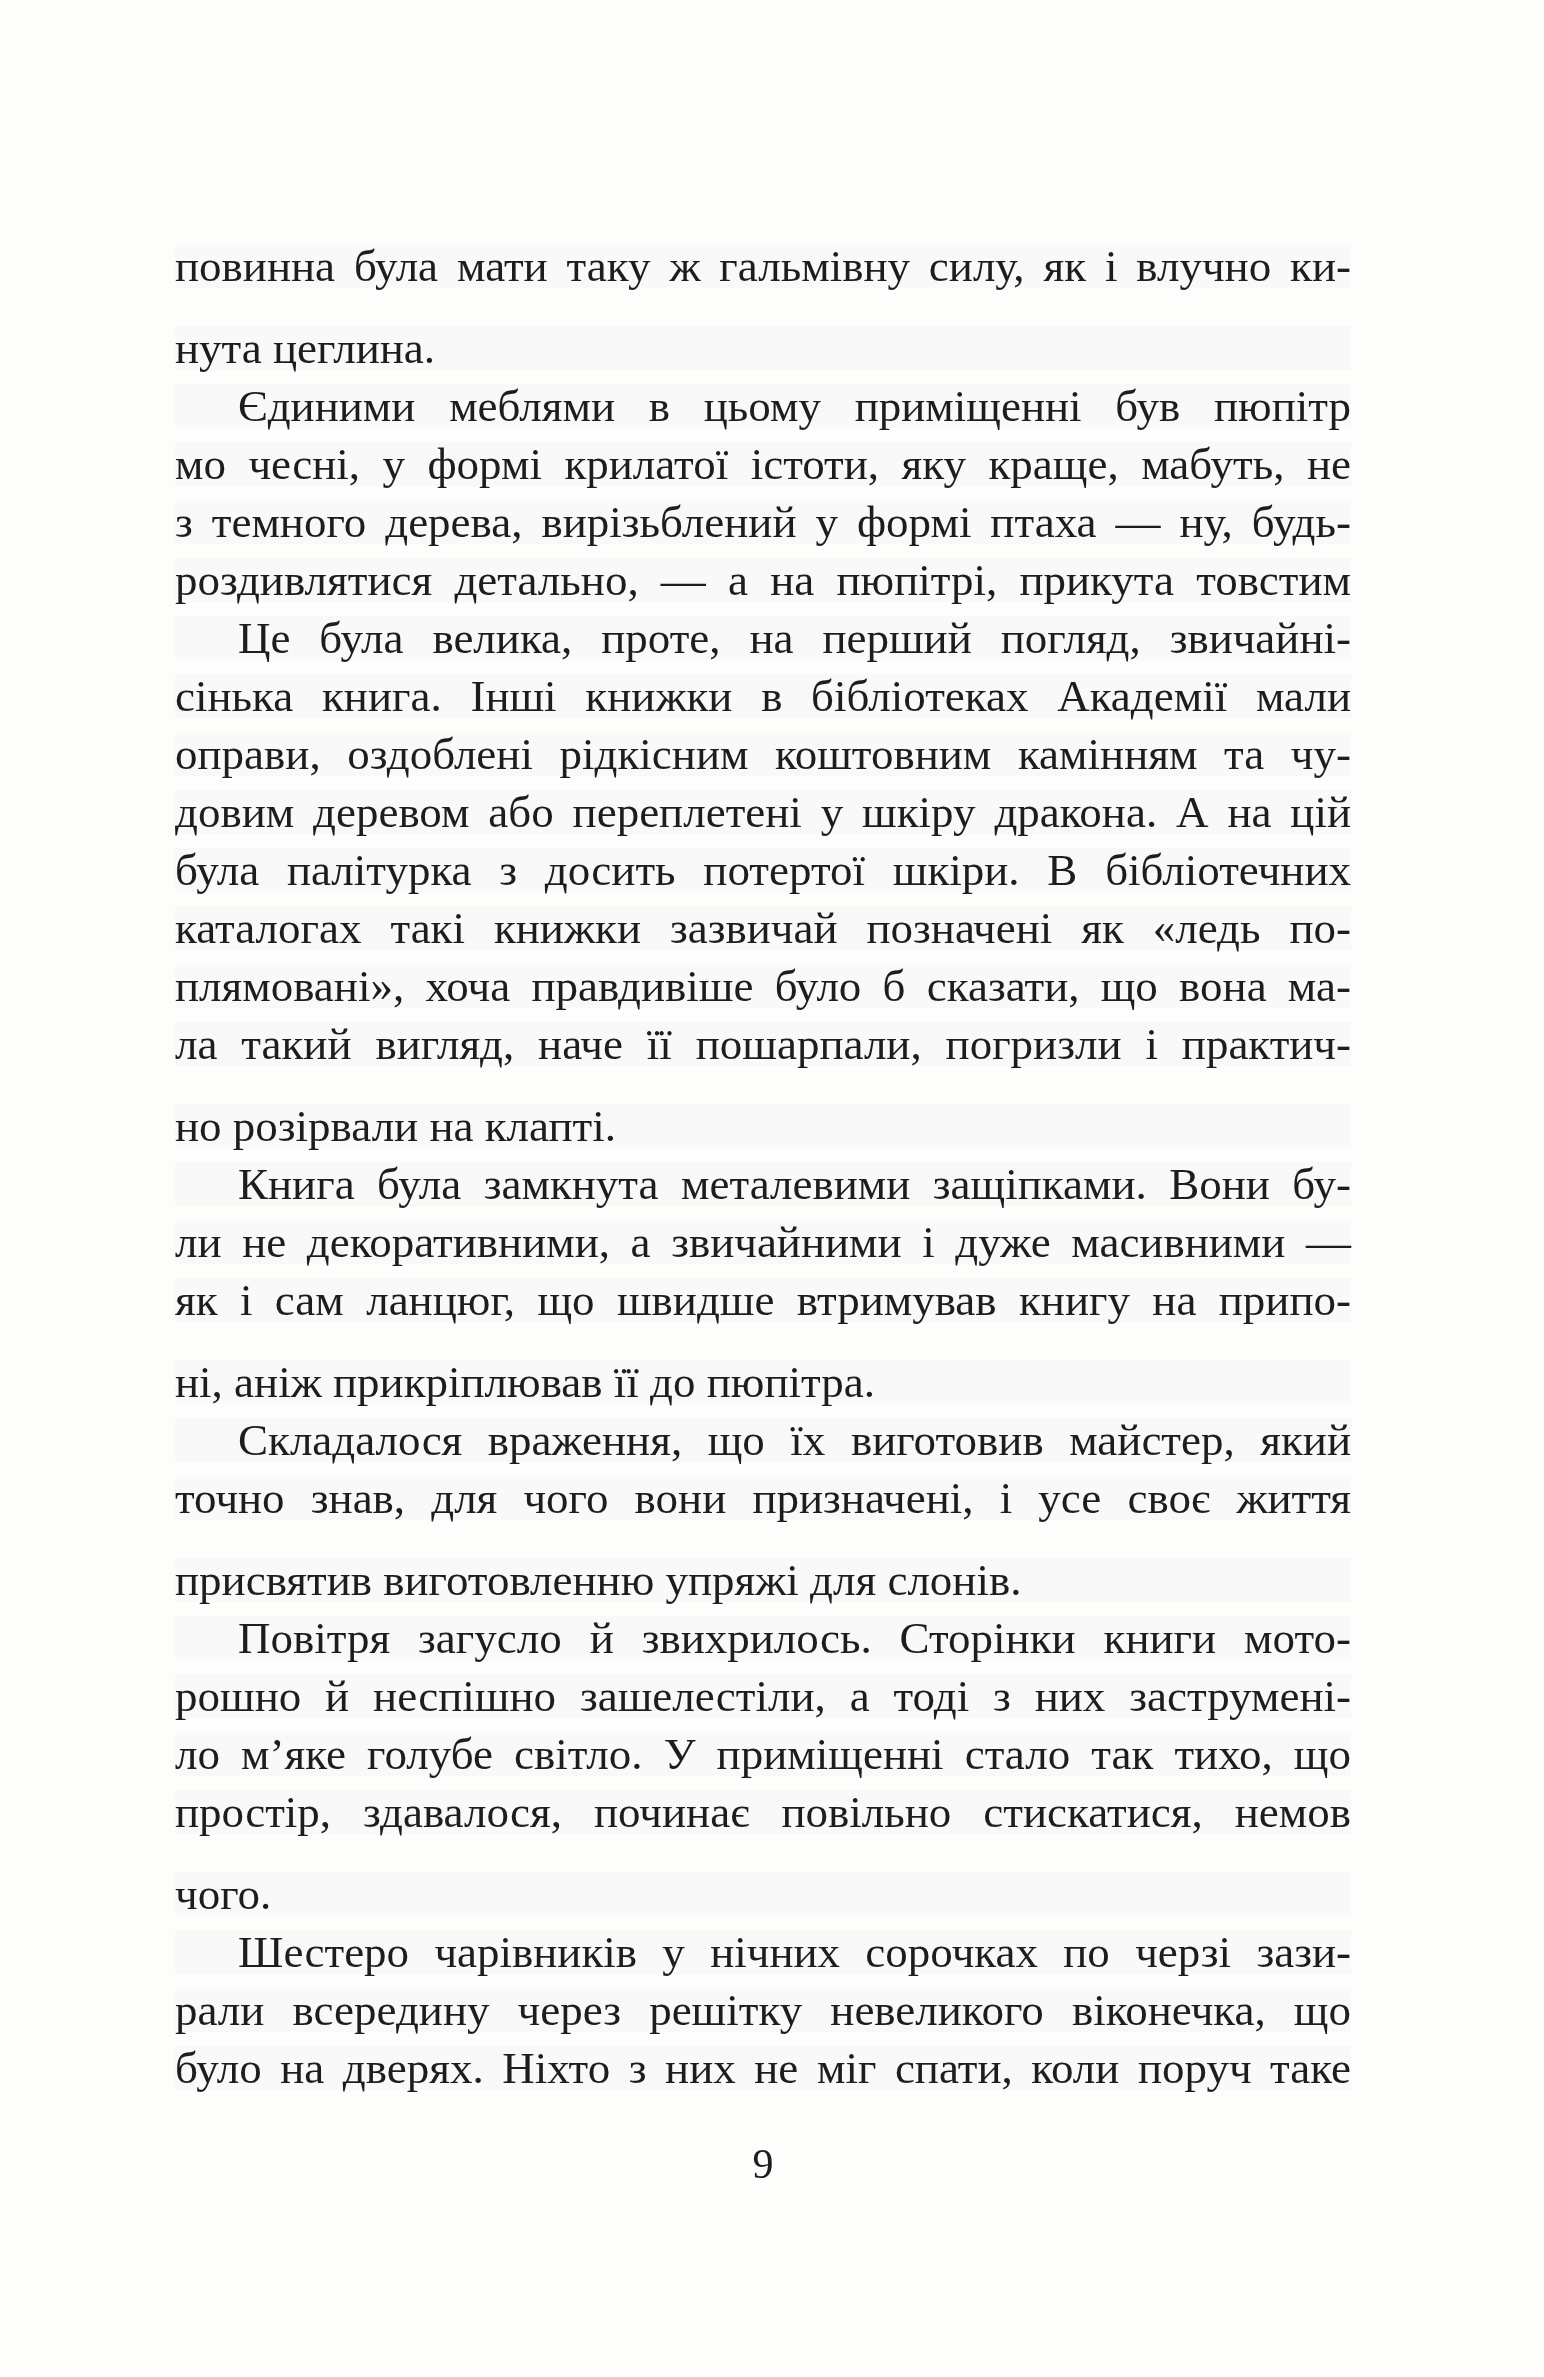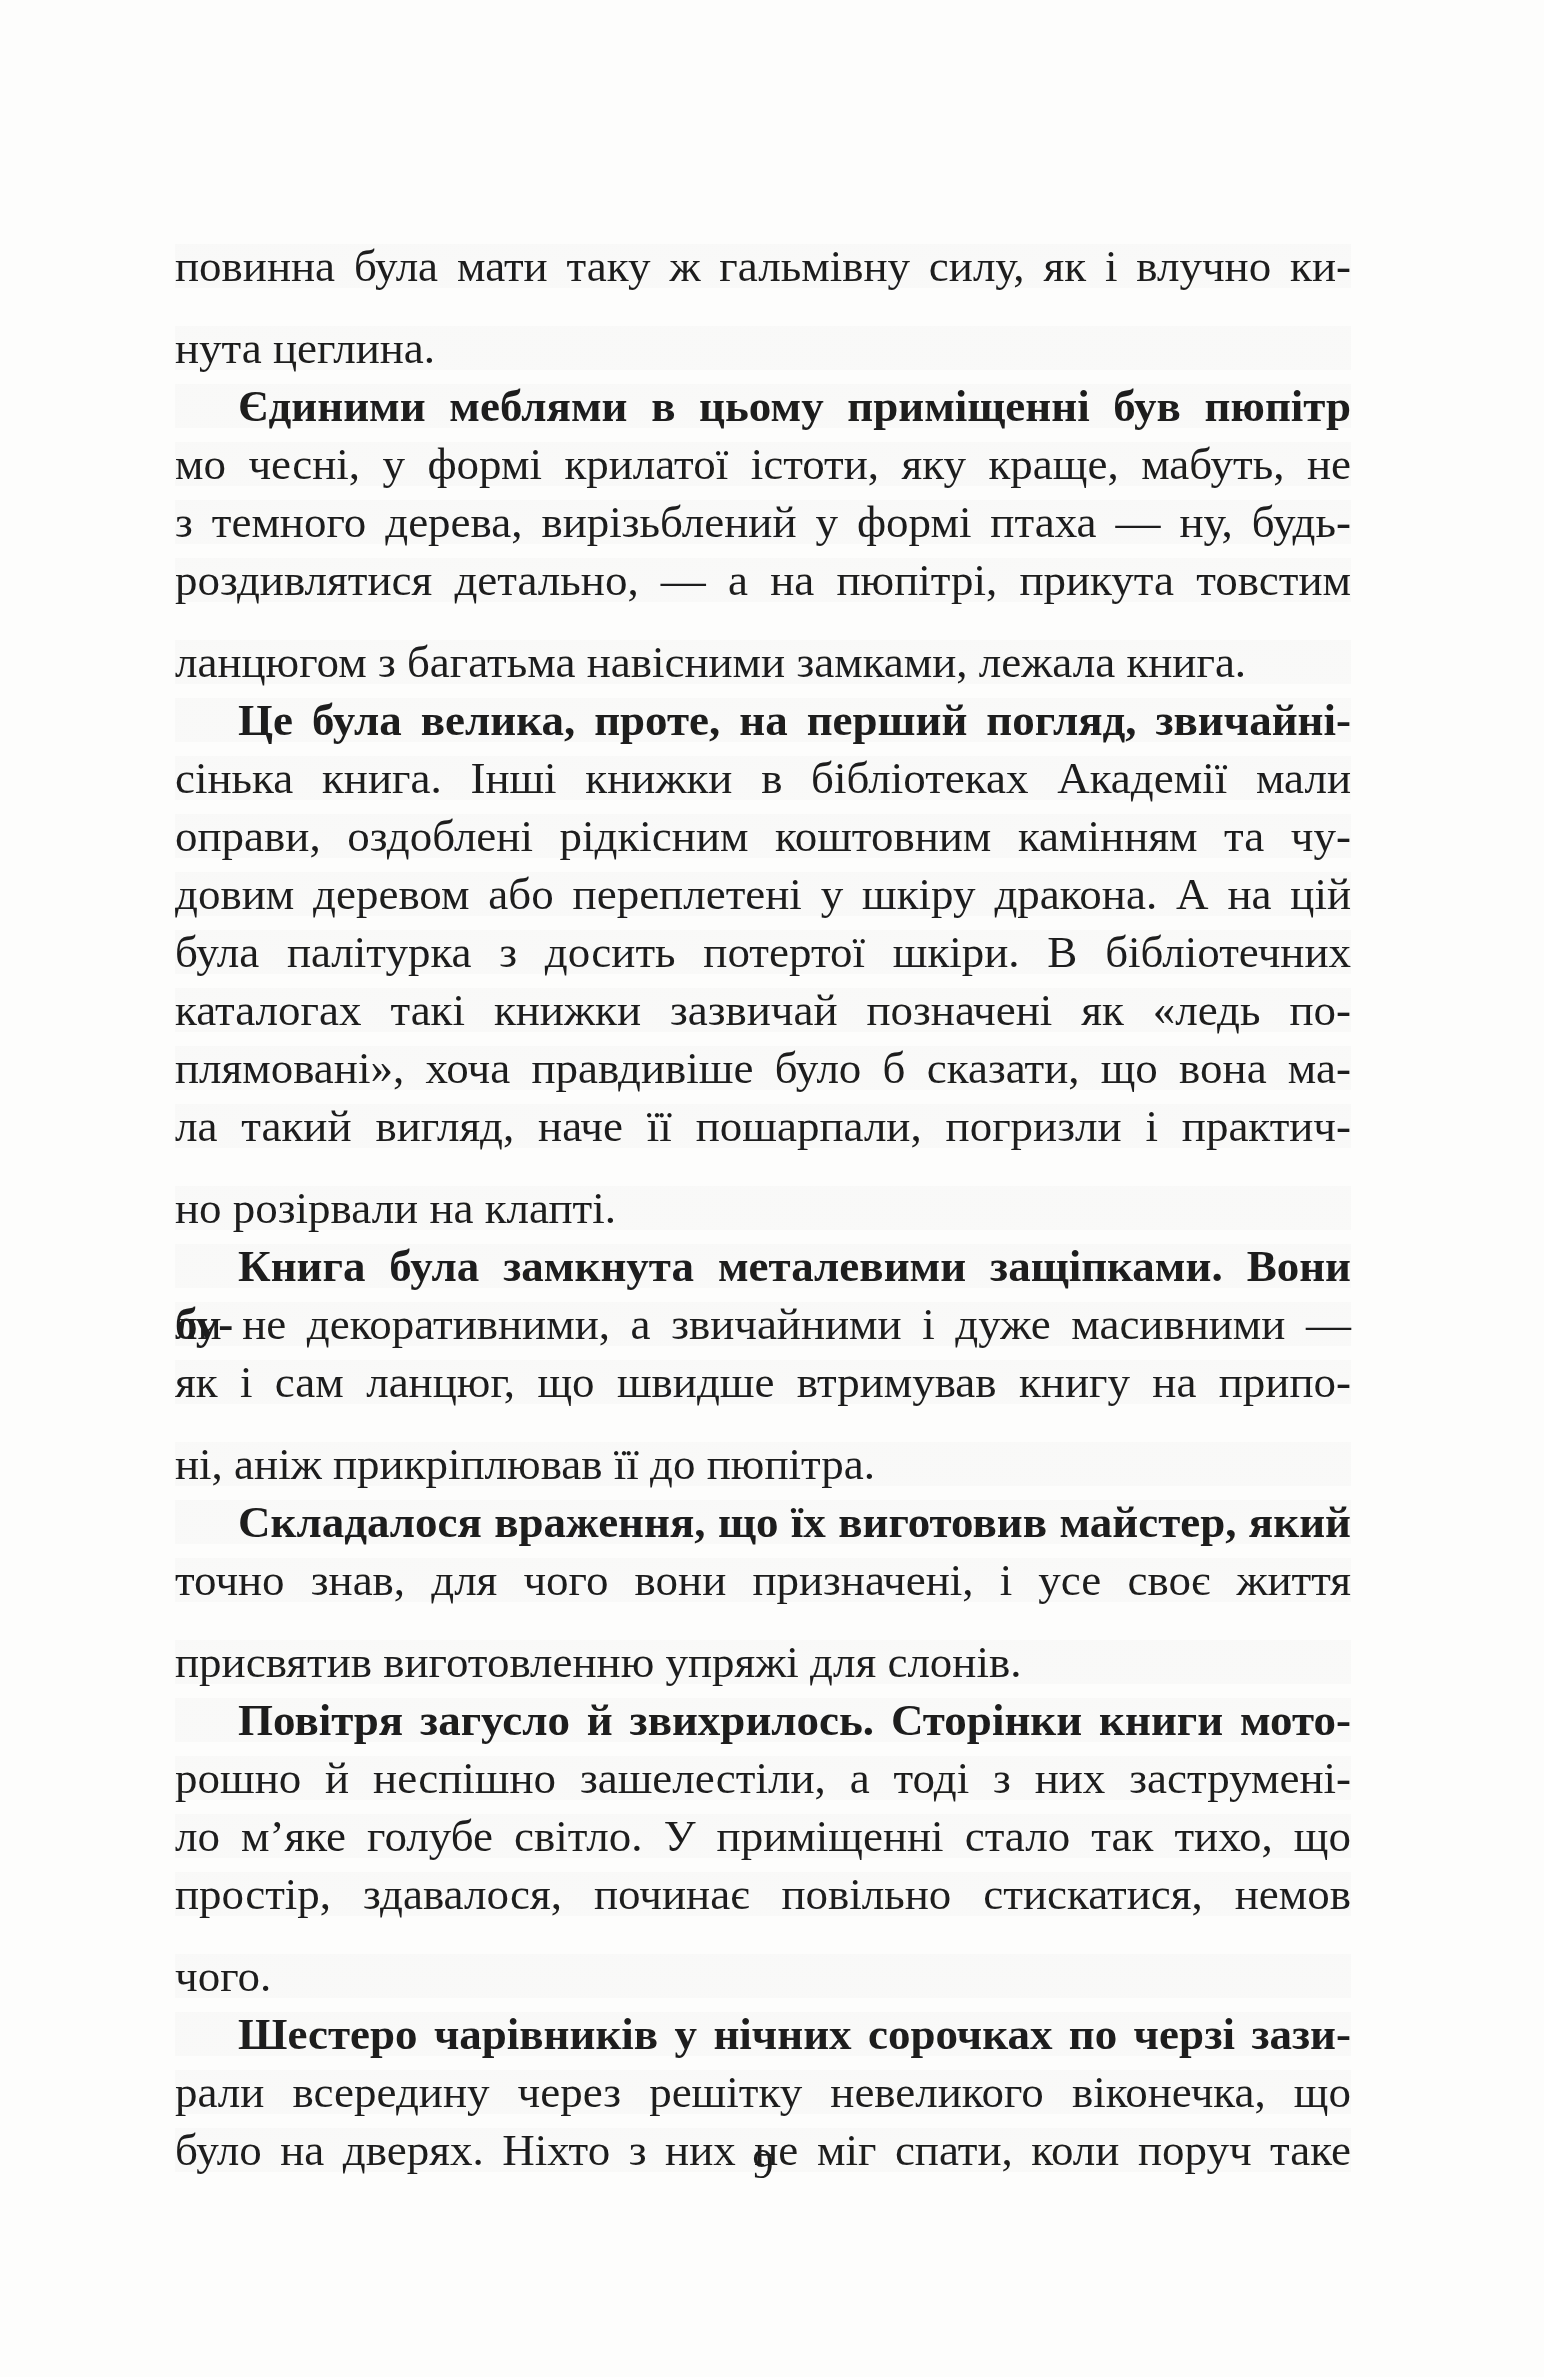--- a/index.html
+++ b/index.html
@@ -47,21 +47,20 @@
       rgba(0,0,0,0) 51px
     );
   }
   .line.last {
     text-align: left;
     text-align-last: left;
     margin-top: 24px;
   }
   .line.indent {
     text-indent: 63px;
-    font-weight: bold;
   }
   .page-number {
     position: absolute;
     left: 175px;
     top: 2140px;
     width: 1176px;
     text-align: center;
     font-size: 42px;
     line-height: 48px;
     color: #1d1d1d;
@@ -74,21 +73,20 @@
   <div class="text-block">
       <div class="paragraph">
         <div class="line">повинна була мати таку ж гальмівну силу, як і влучно ки-</div>
         <div class="line last">нута цеглина.</div>
       </div>
       <div class="paragraph">
         <div class="line indent">Єдиними меблями в цьому приміщенні був пюпітр</div>
         <div class="line">мо чесні, у формі крилатої істоти, яку краще, мабуть, не</div>
         <div class="line">з темного дерева, вирізьблений у формі птаха — ну, будь-</div>
         <div class="line">роздивлятися детально, — а на пюпітрі, прикута товстим</div>
-        <div class="line last">ланцюгом з багатьма навісними замками, лежала книга.</div>
       </div>
       <div class="paragraph">
         <div class="line indent">Це була велика, проте, на перший погляд, звичайні-</div>
         <div class="line">сінька книга. Інші книжки в бібліотеках Академії мали</div>
         <div class="line">оправи, оздоблені рідкісним коштовним камінням та чу-</div>
         <div class="line">довим деревом або переплетені у шкіру дракона. А на цій</div>
         <div class="line">була палітурка з досить потертої шкіри. В бібліотечних</div>
         <div class="line">каталогах такі книжки зазвичай позначені як «ледь по-</div>
         <div class="line">плямовані», хоча правдивіше було б сказати, що вона ма-</div>
         <div class="line">ла такий вигляд, наче її пошарпали, погризли і практич-</div>

